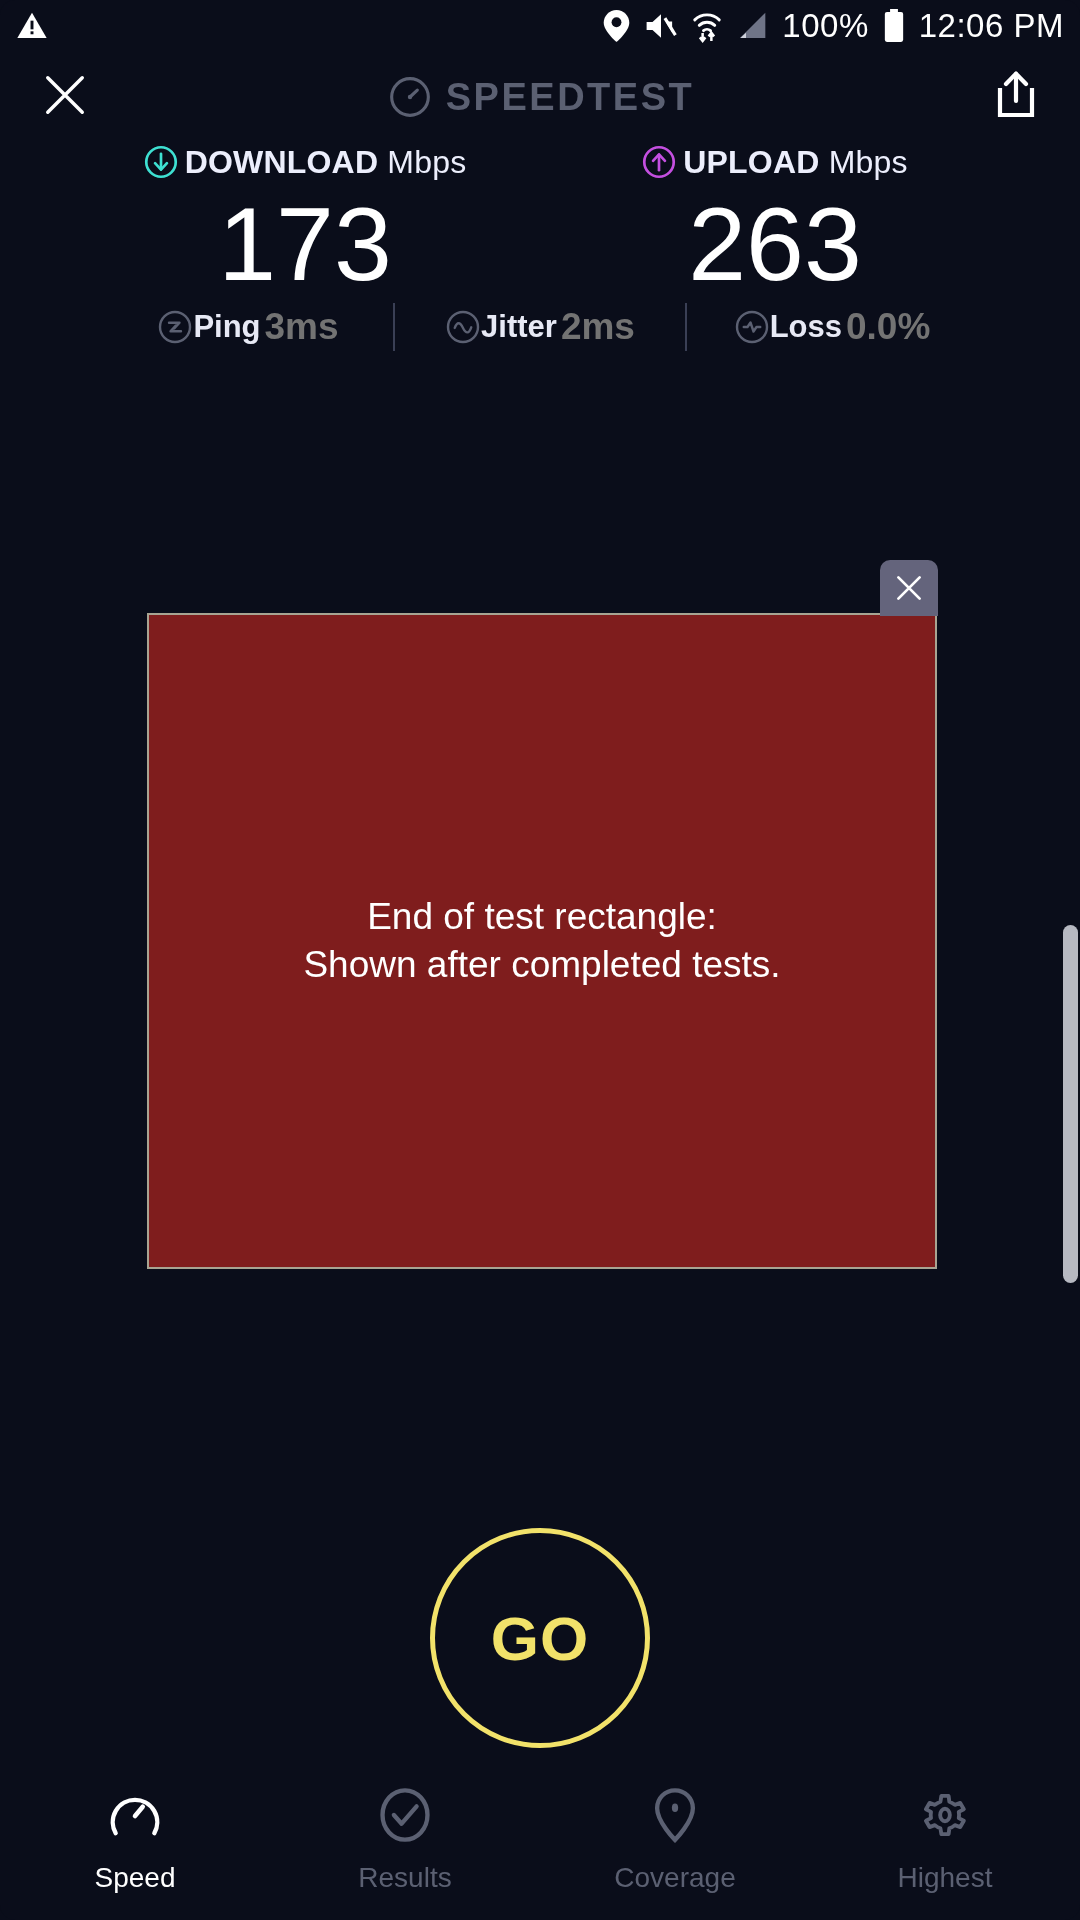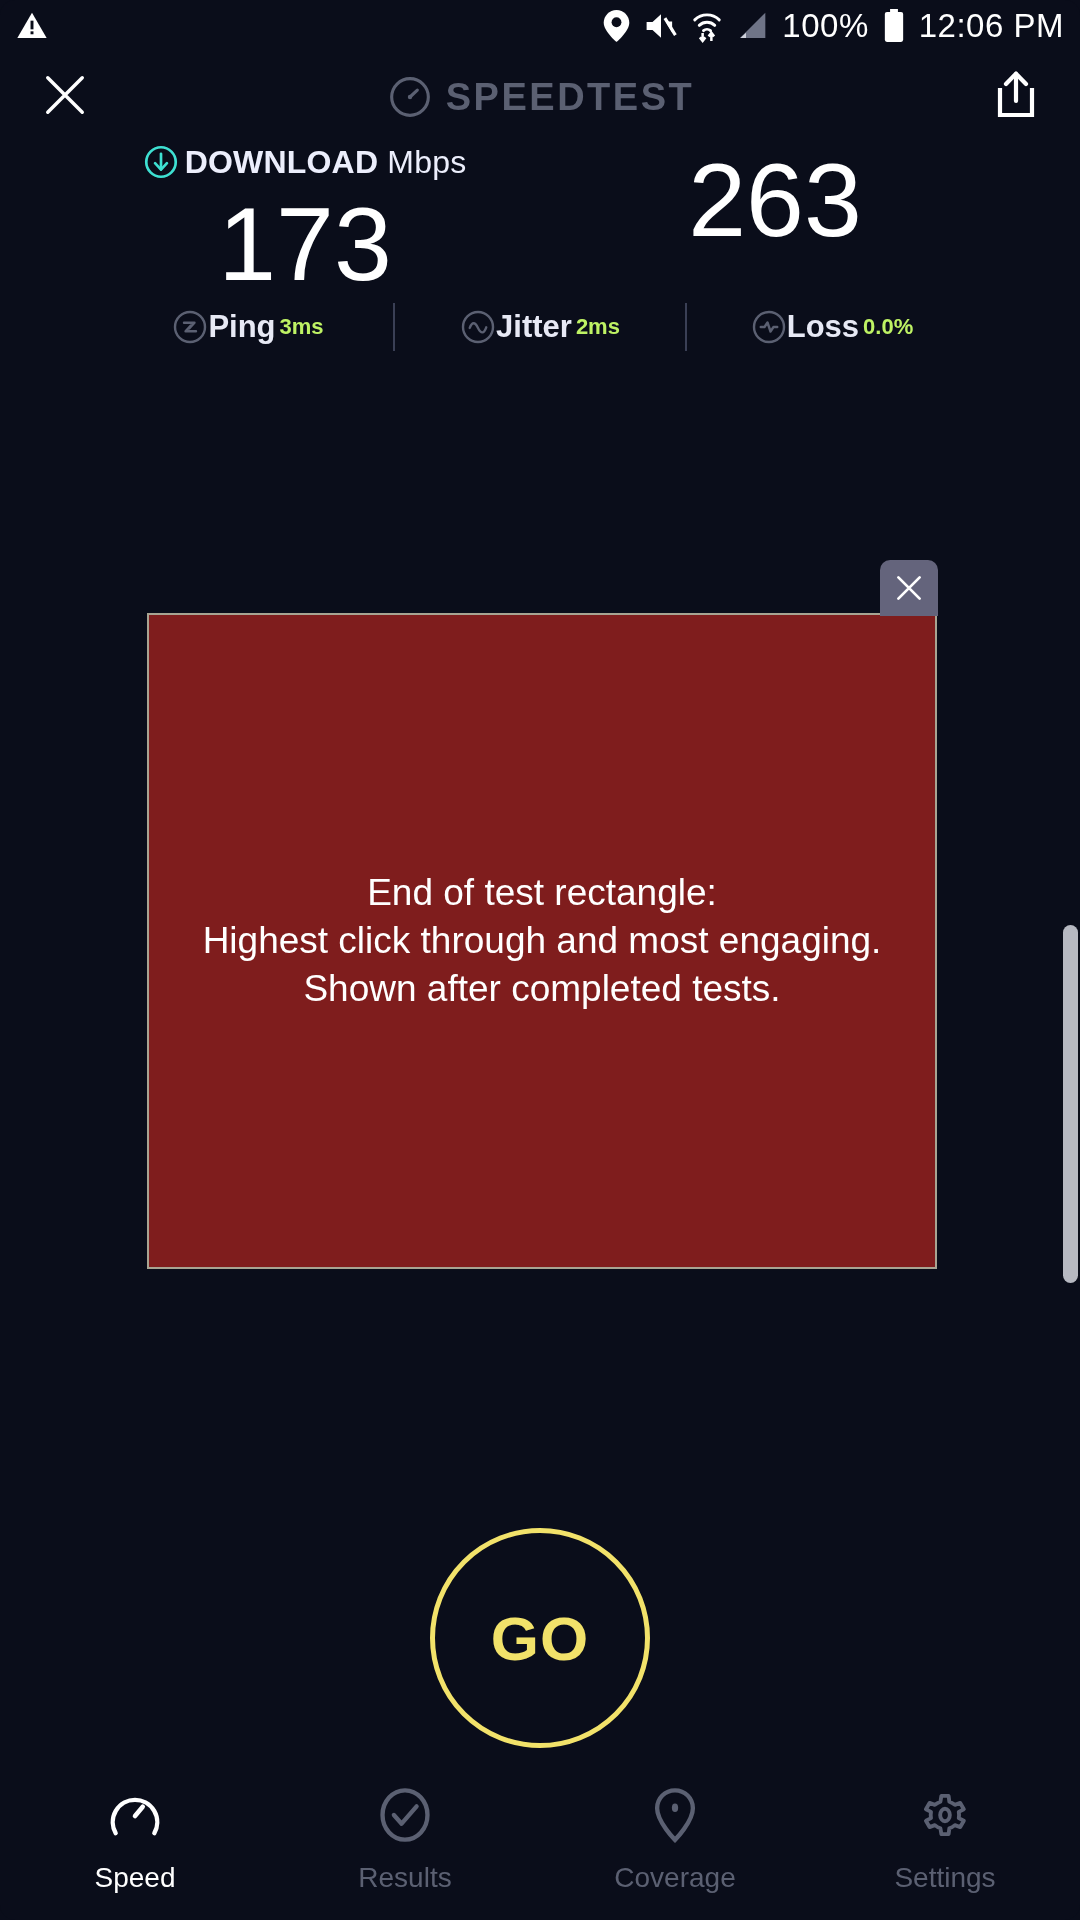--- a/index.html
+++ b/index.html
@@ -72,21 +72,21 @@
     display:flex; align-items:center; justify-content:center;
   }
   .metric {
     display:flex; align-items:center; 
     width:290px; justify-content:center;
   }
   .metric-name {
     font-size:31px; font-weight:bold; color:#e7e9f5;
   }
   .metric-val {
-    font-size:22px; font-weight:bold; color:#bef264; margin-left:4px;
+    font-size:37px; font-weight:bold; color:#737373; margin-left:4px;
   }
   .metric-sep {
     width:2px; height:48px; background:#3a3f55;
   }
 
   
   .ad-wrap { position:absolute; left:0; top:0; width:1080px; }
   .ad-close {
     position:absolute; left:880px; top:560px;
     width:58px; height:56px;
@@ -231,20 +231,33 @@
           </span>
           <span class="res-label-text">
             <span>DOWNLOAD</span>
             <span class="unit">Mbps</span>
           </span>
         </div>
         <div class="res-value">173</div>
       </div>
 
       <div class="res-col">
+        <div class="res-label">
+          <span class="ic">
+            <svg width="34" height="34" viewBox="0 0 24 24">
+              <circle cx="12" cy="12" r="10.4" stroke="#c44fe0" stroke-width="1.9" fill="none"></circle>
+              <path d="M12 17.8 L12 7" stroke="#c44fe0" stroke-width="1.9" stroke-linecap="round"></path>
+              <path d="M7.8 11.2 L12 6.6 L16.2 11.2" stroke="#c44fe0" stroke-width="1.9" fill="none" stroke-linecap="round" stroke-linejoin="round"></path>
+            </svg>
+          </span>
+          <span class="res-label-text">
+            <span>UPLOAD</span>
+            <span class="unit">Mbps</span>
+          </span>
+        </div>
         <div class="res-value">263</div>
       </div>
 
     </div>
   </div>
 
   <div class="metrics">
 
     <div class="metric">
       <span class="ic">
@@ -290,21 +303,20 @@
 
     <div class="ad-close">
       <svg width="34" height="34" viewBox="0 0 24 24">
         <path d="M4.5 4.5 L19.5 19.5 M19.5 4.5 L4.5 19.5" stroke="#ffffff" stroke-width="1.9" stroke-linecap="round"></path>
       </svg>
     </div>
 
     <div class="ad-box">
       <div class="ad-text">
         <div>End of test rectangle:</div>
-        <div>Highest click through and most engaging.</div>
         <div>Shown after completed tests.</div>
       </div>
     </div>
 
     <div class="ad-scroll"></div>
   </div>
 
   <div class="go-btn">
     <span class="go-label">GO</span>
   </div>
@@ -341,18 +353,18 @@
       <span class="nav-label">Coverage</span>
     </div>
 
     <div class="nav-item">
       <span class="ic">
         <svg width="58" height="58" viewBox="0 0 24 24">
           <path d="M19.5 13.9 L21.6 15 L20.1 17.6 L17.9 16.8 A7 7 0 0 1 15.6 18.1 L15.3 20.5 L12.3 20.5 L11.9 18.1 A7 7 0 0 1 9.6 16.8 L7.4 17.6 L5.9 15 L8 13.9 A7.2 7.2 0 0 1 8 11.3 L5.9 10.2 L7.4 7.6 L9.6 8.4 A7 7 0 0 1 11.9 7.1 L12.3 4.7 L15.3 4.7 L15.6 7.1 A7 7 0 0 1 17.9 8.4 L20.1 7.6 L21.6 10.2 L19.5 11.3 A7.2 7.2 0 0 1 19.5 13.9 Z" transform="translate(-1.8,-0.6)" stroke="#5b6072" stroke-width="1.6" fill="none" stroke-linejoin="round"></path>
           <ellipse cx="12" cy="12" rx="2" ry="2.6" stroke="#5b6072" stroke-width="1.6" fill="none"></ellipse>
         </svg>
       </span>
-      <span class="nav-label">Settings</span>
+      <span class="nav-label">Highest</span>
     </div>
 
   </div>
 
 </div>
 
 </body></html>

